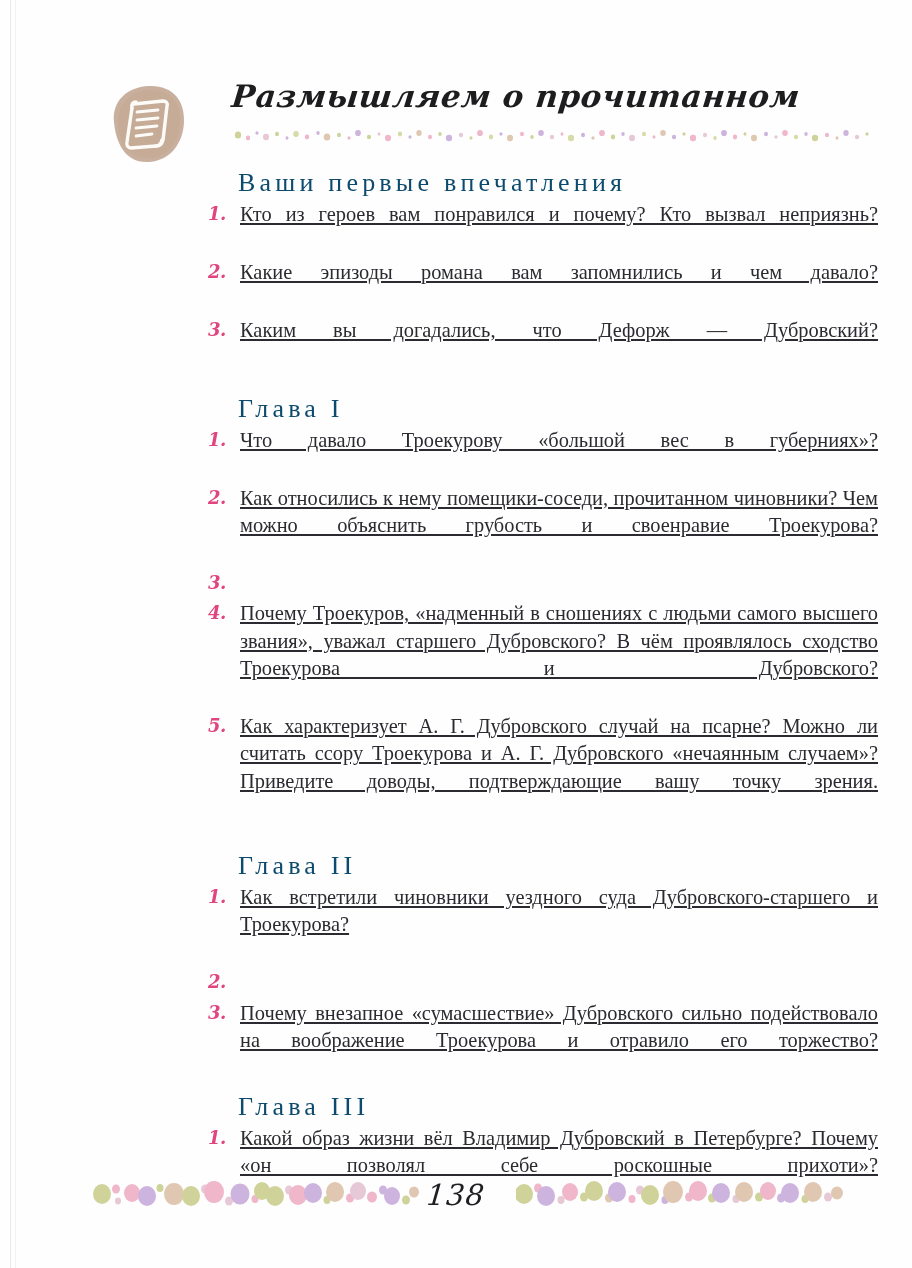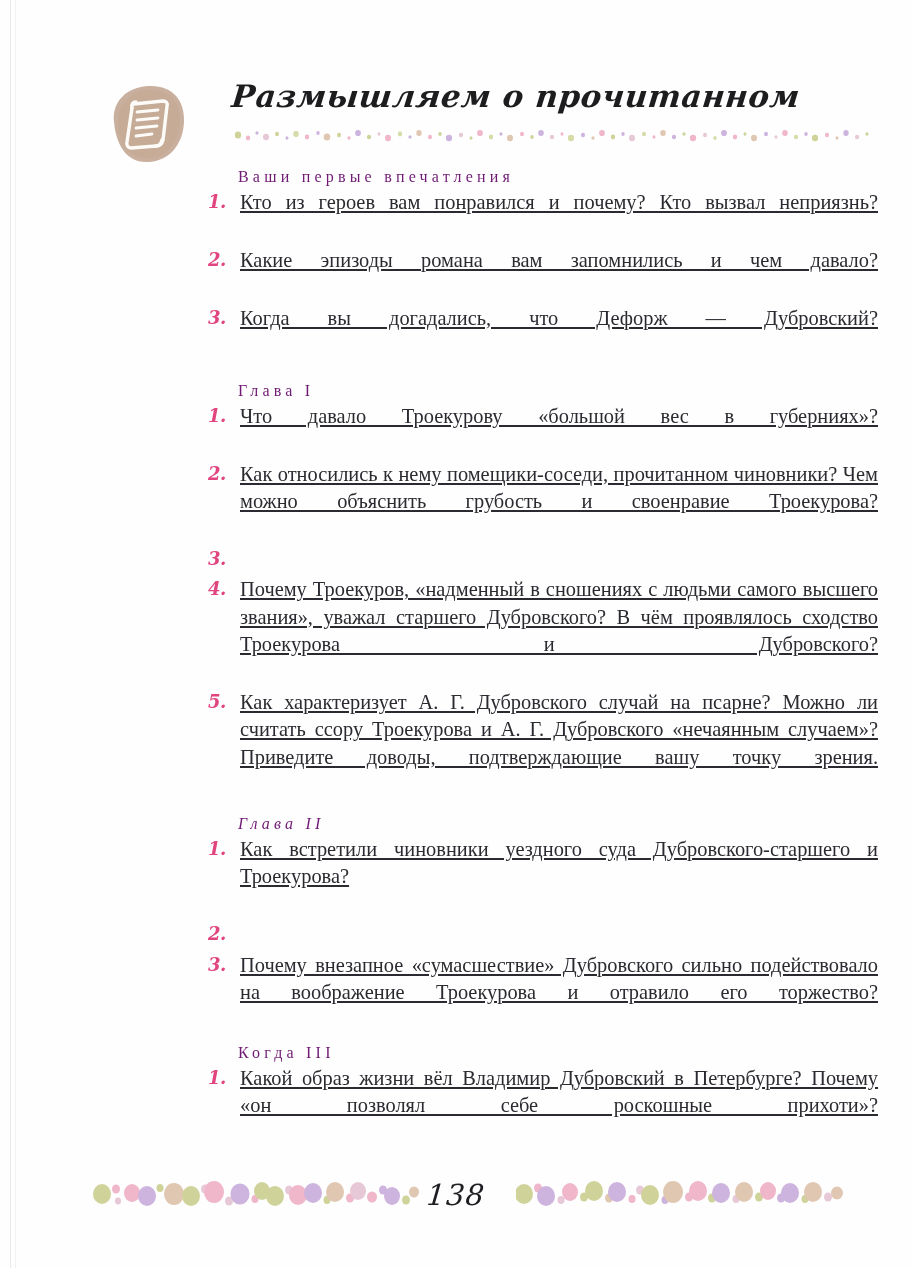--- a/index.html
+++ b/index.html
@@ -82,28 +82,28 @@
   
   .content {
     position: absolute;
     left: 208px;
     top: 168px;
     width: 670px;
   }
 
   .section-head {
     font-family: "Liberation Serif", serif;
-    font-size: 16px;
+    font-size: 26px;
     letter-spacing: 4.2px;
-    color: #701a75;
+    color: #0c4a6e;
     margin: 0 0 3px 30px;
     white-space: nowrap;
   }
   .section-head.gap-top { margin-top: 22px; }
-  .section-head.gap-big { margin-top: 16px; font-style: italic; }
+  .section-head.gap-big { margin-top: 28px; }
   .section-head.gap-sm  { margin-top: 10px; }
 
   .qlist {
     list-style: none;
     margin: 0;
     padding: 0;
   }
   .qitem {
     position: relative;
     padding-left: 32px;
@@ -280,21 +280,21 @@
       <li class="qitem">
         <span class="qnum">1.</span>
         <span class="qtext">Кто из героев вам понравился и почему? Кто вызвал неприязнь?</span>
       </li>
       <li class="qitem">
         <span class="qnum">2.</span>
         <span class="qtext">Какие эпизоды романа вам запомнились и чем давало?</span>
       </li>
       <li class="qitem">
         <span class="qnum">3.</span>
-        <span class="qtext">Когда вы догадались, что Дефорж — Дубровский?</span>
+        <span class="qtext">Каким вы догадались, что Дефорж — Дубровский?</span>
       </li>
     </ul>
 
     <div class="section-head gap-top">Глава I</div>
     <ul class="qlist">
       <li class="qitem">
         <span class="qnum">1.</span>
         <span class="qtext">Что давало Троекурову «большой вес в губерниях»?</span>
       </li>
       <li class="qitem">
@@ -322,21 +322,21 @@
       </li>
       <li class="qitem">
         <span class="qnum">2.</span>
       </li>
       <li class="qitem">
         <span class="qnum">3.</span>
         <span class="qtext">Почему внезапное «сумасшествие» Дубровского сильно подействовало на воображение Троекурова и отравило его торжество?</span>
       </li>
     </ul>
 
-    <div class="section-head gap-sm">Когда III</div>
+    <div class="section-head gap-sm">Глава III</div>
     <ul class="qlist">
       <li class="qitem">
         <span class="qnum">1.</span>
         <span class="qtext">Какой образ жизни вёл Владимир Дубровский в Петербурге? Почему «он позволял себе роскошные прихоти»?</span>
       </li>
 
     </ul>
   </div>
 
   <div class="footer">

